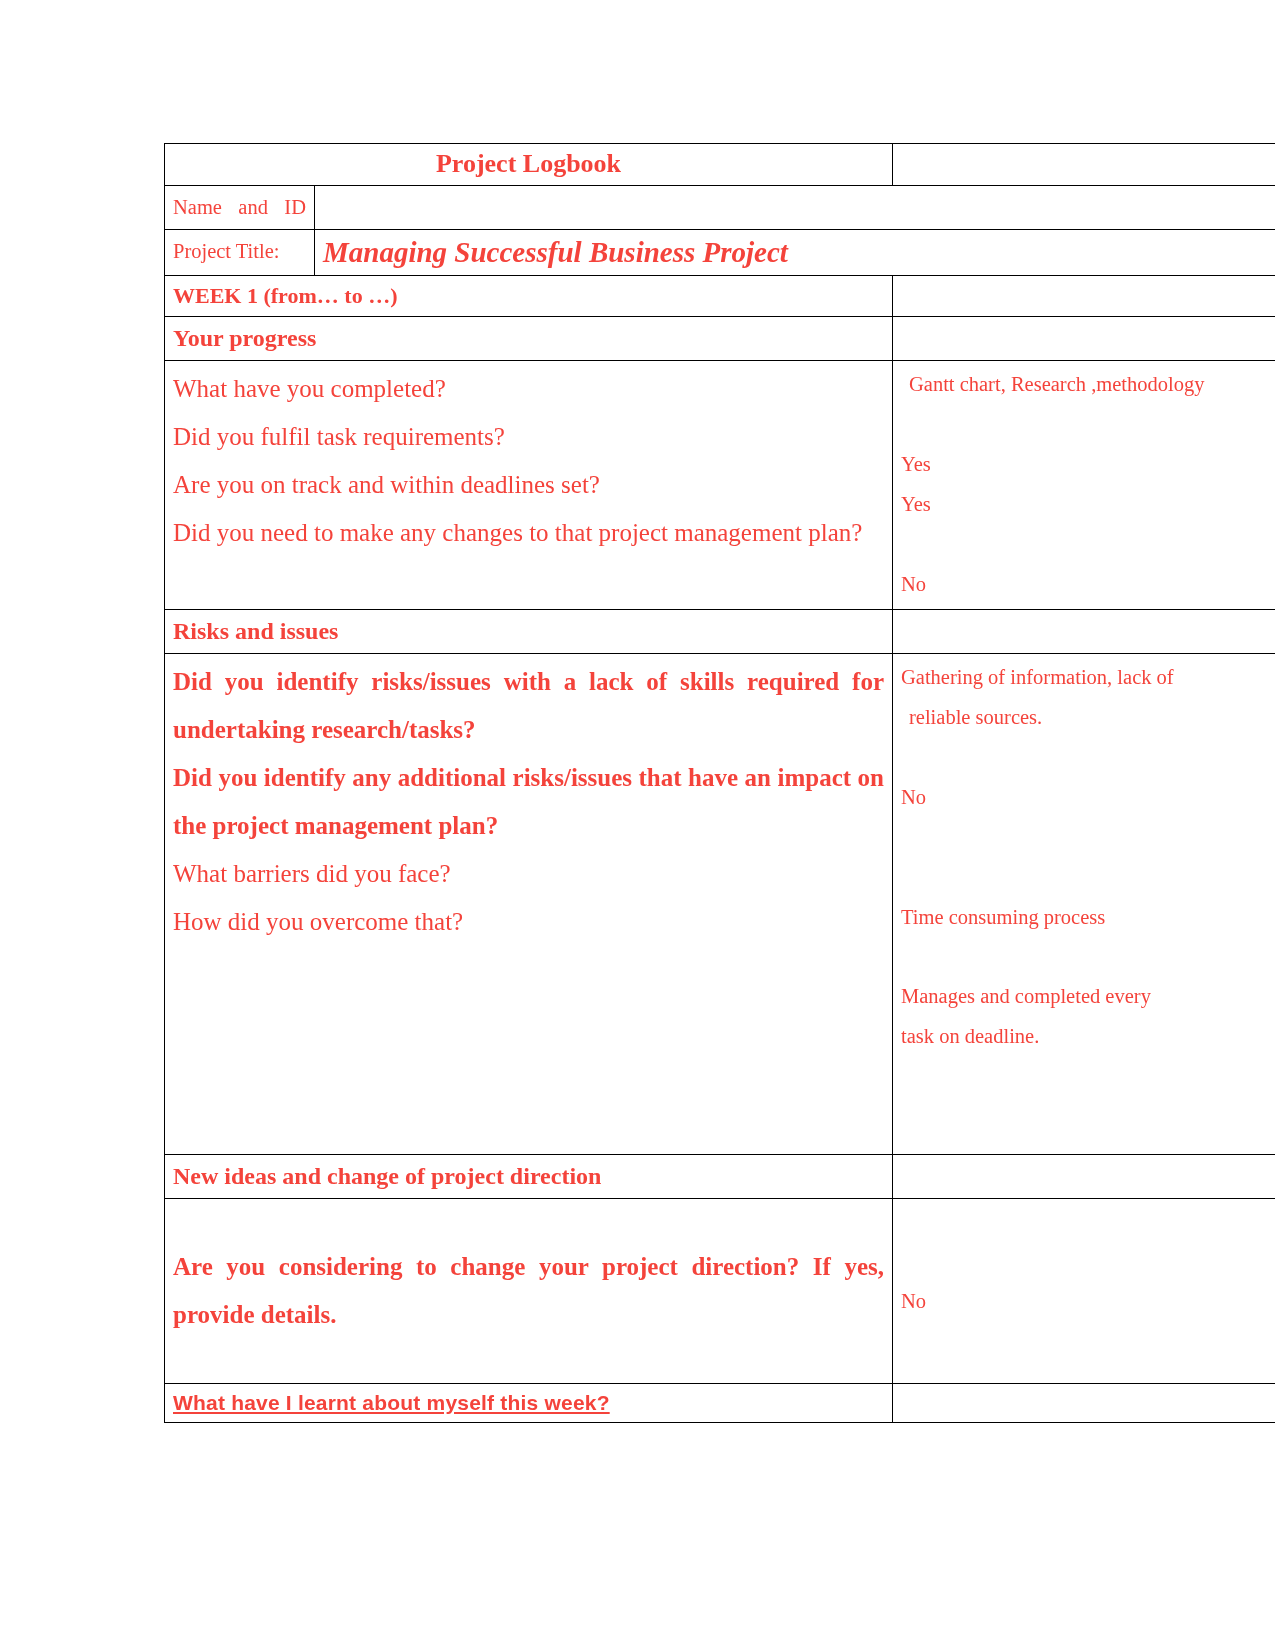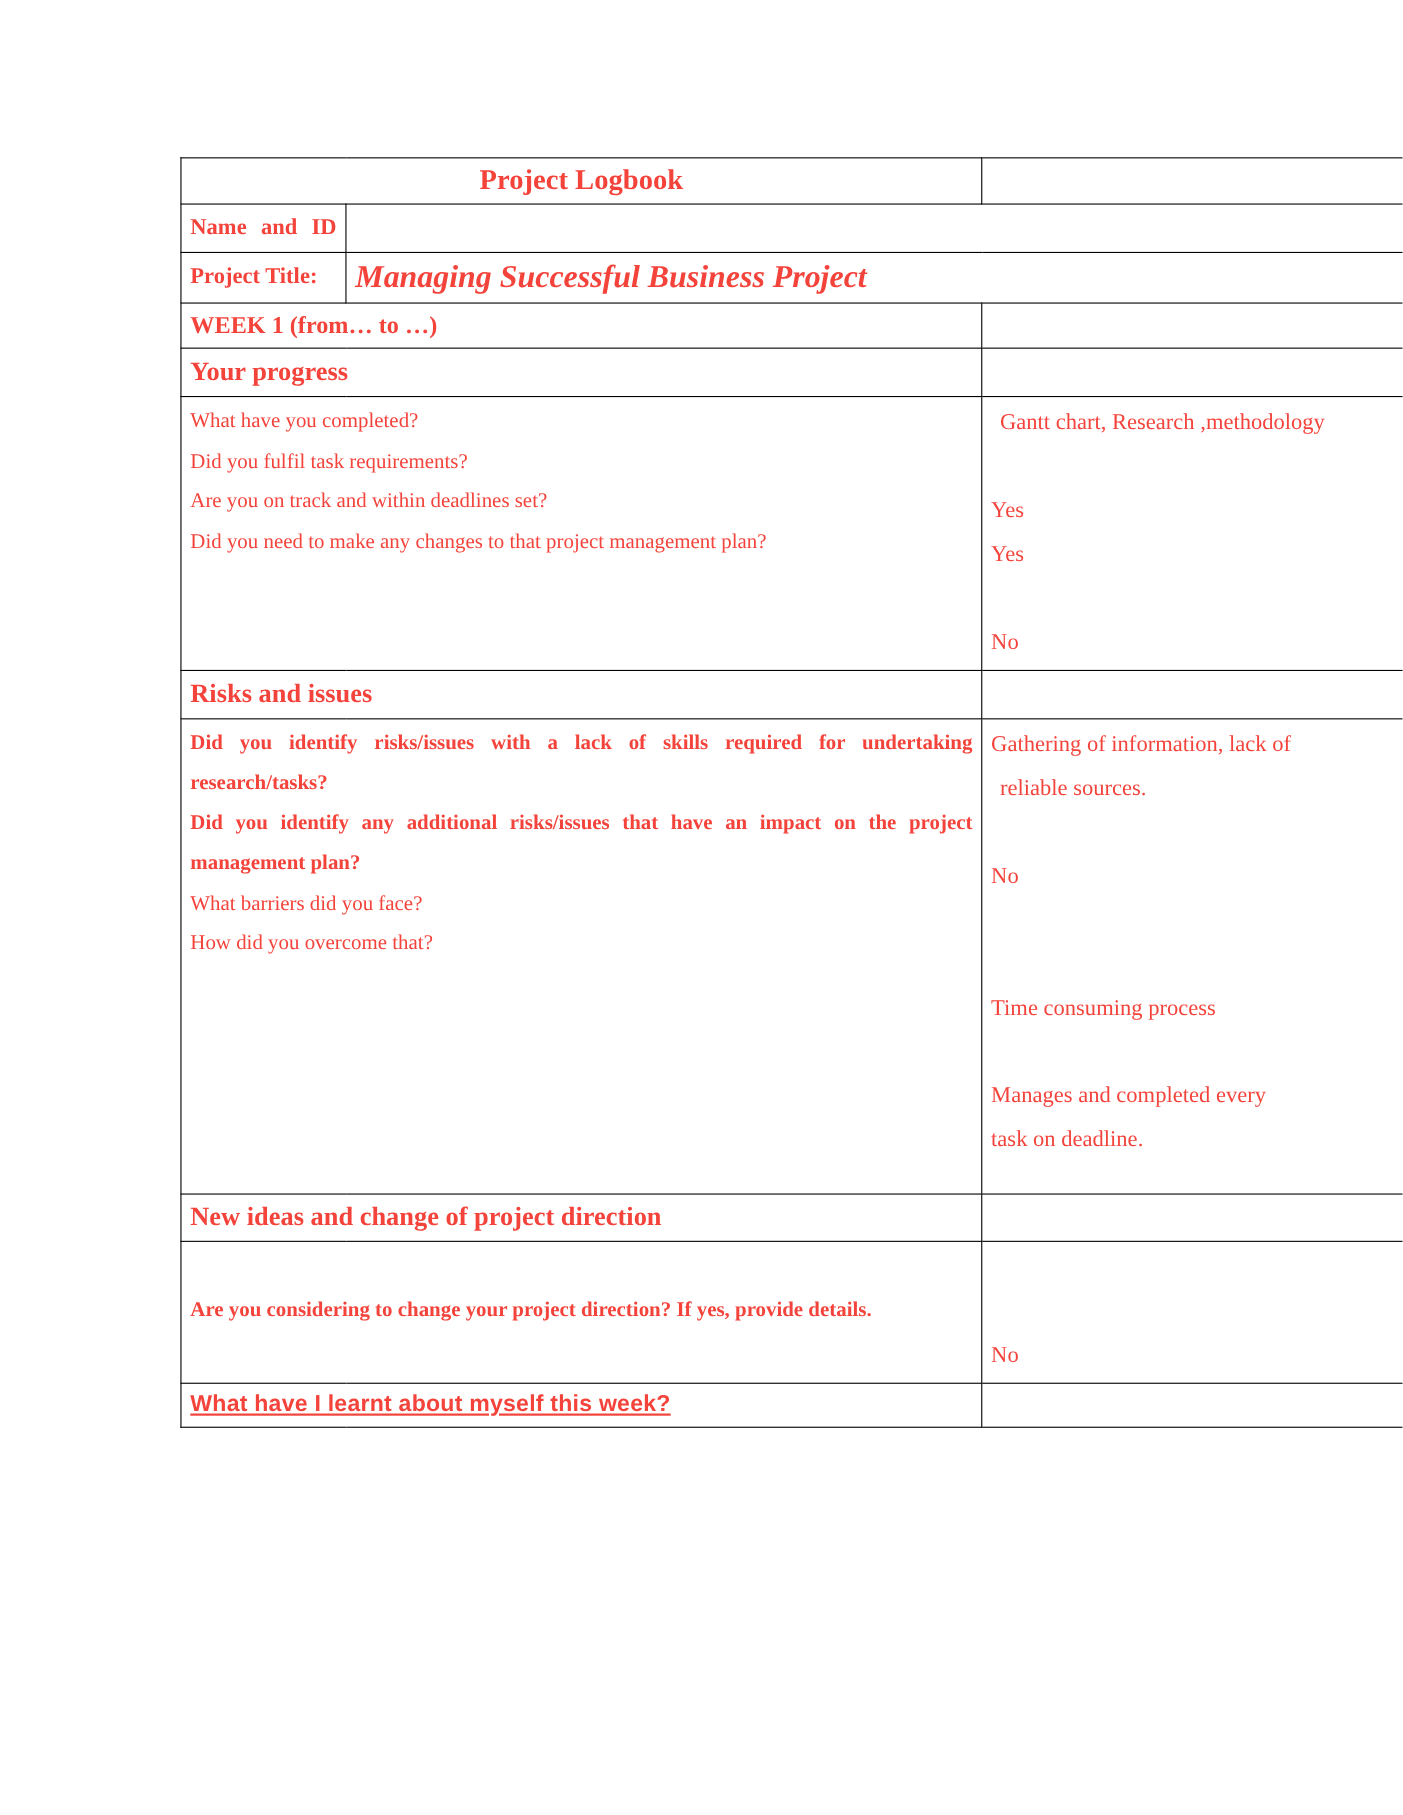--- a/index.html
+++ b/index.html
@@ -54,21 +54,21 @@
   
   .title-cell {
     text-align: center;
     font-weight: bold;
     font-size: 26px;
     line-height: 1.25;
     padding-top: 8px;
     padding-bottom: 8px;
   }
   .field-label {
-    font-weight: bold;
+    font-weight: normal;
     font-size: 20.5px;
     line-height: 1.72;
     text-align: justify;
     text-align-last: justify;
     padding-top: 11px;
     padding-bottom: 11px;
   }
   .field-label.plain {
     text-align: center;
     text-align-last: left;
@@ -101,21 +101,21 @@
     font-family: "Liberation Sans", "DejaVu Sans", sans-serif;
     font-weight: bold;
     font-size: 21px;
     line-height: 1.45;
     padding-top: 11px;
     padding-bottom: 11px;
     letter-spacing: 0.2px;
     text-decoration: underline;
   }
   .qblock {
-    font-size: 19px;
+    font-size: 25px;
     line-height: 1.92;
     padding-top: 12px;
     padding-bottom: 12px;
   }
   .qblock p { margin: 0; }
   .qblock p.justify {
     text-align: justify;
     text-align-last: left;
     font-weight: bold;
   }

